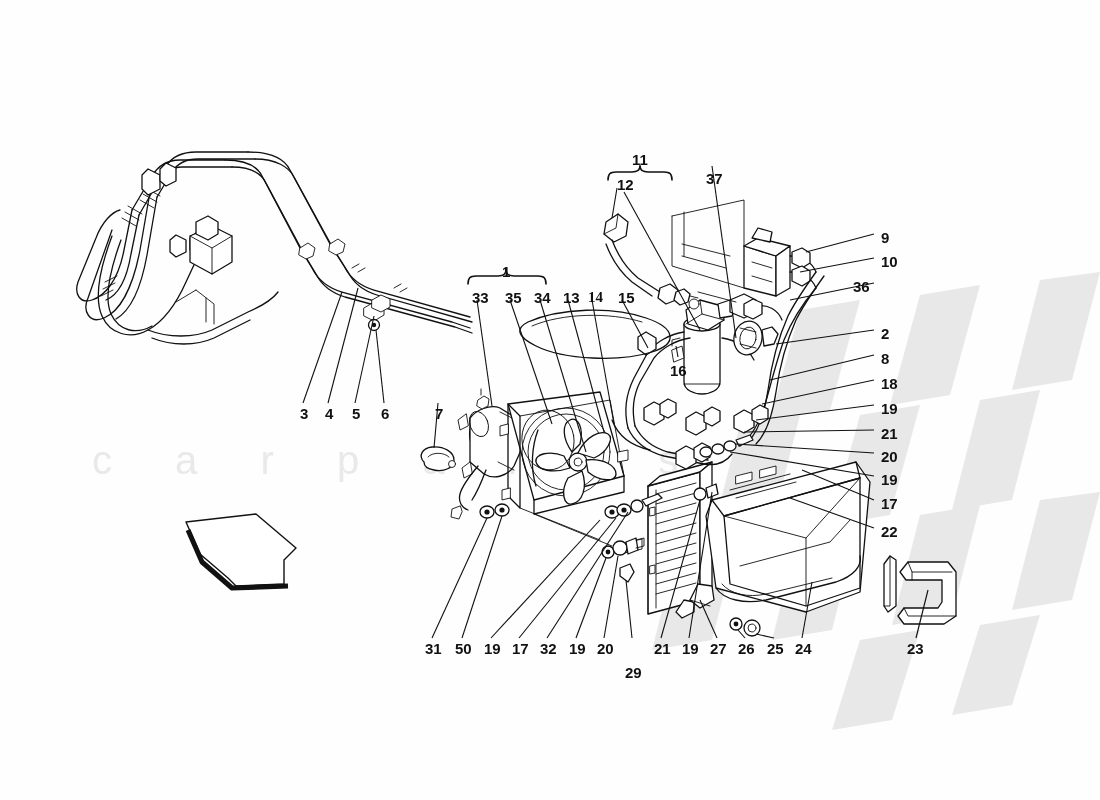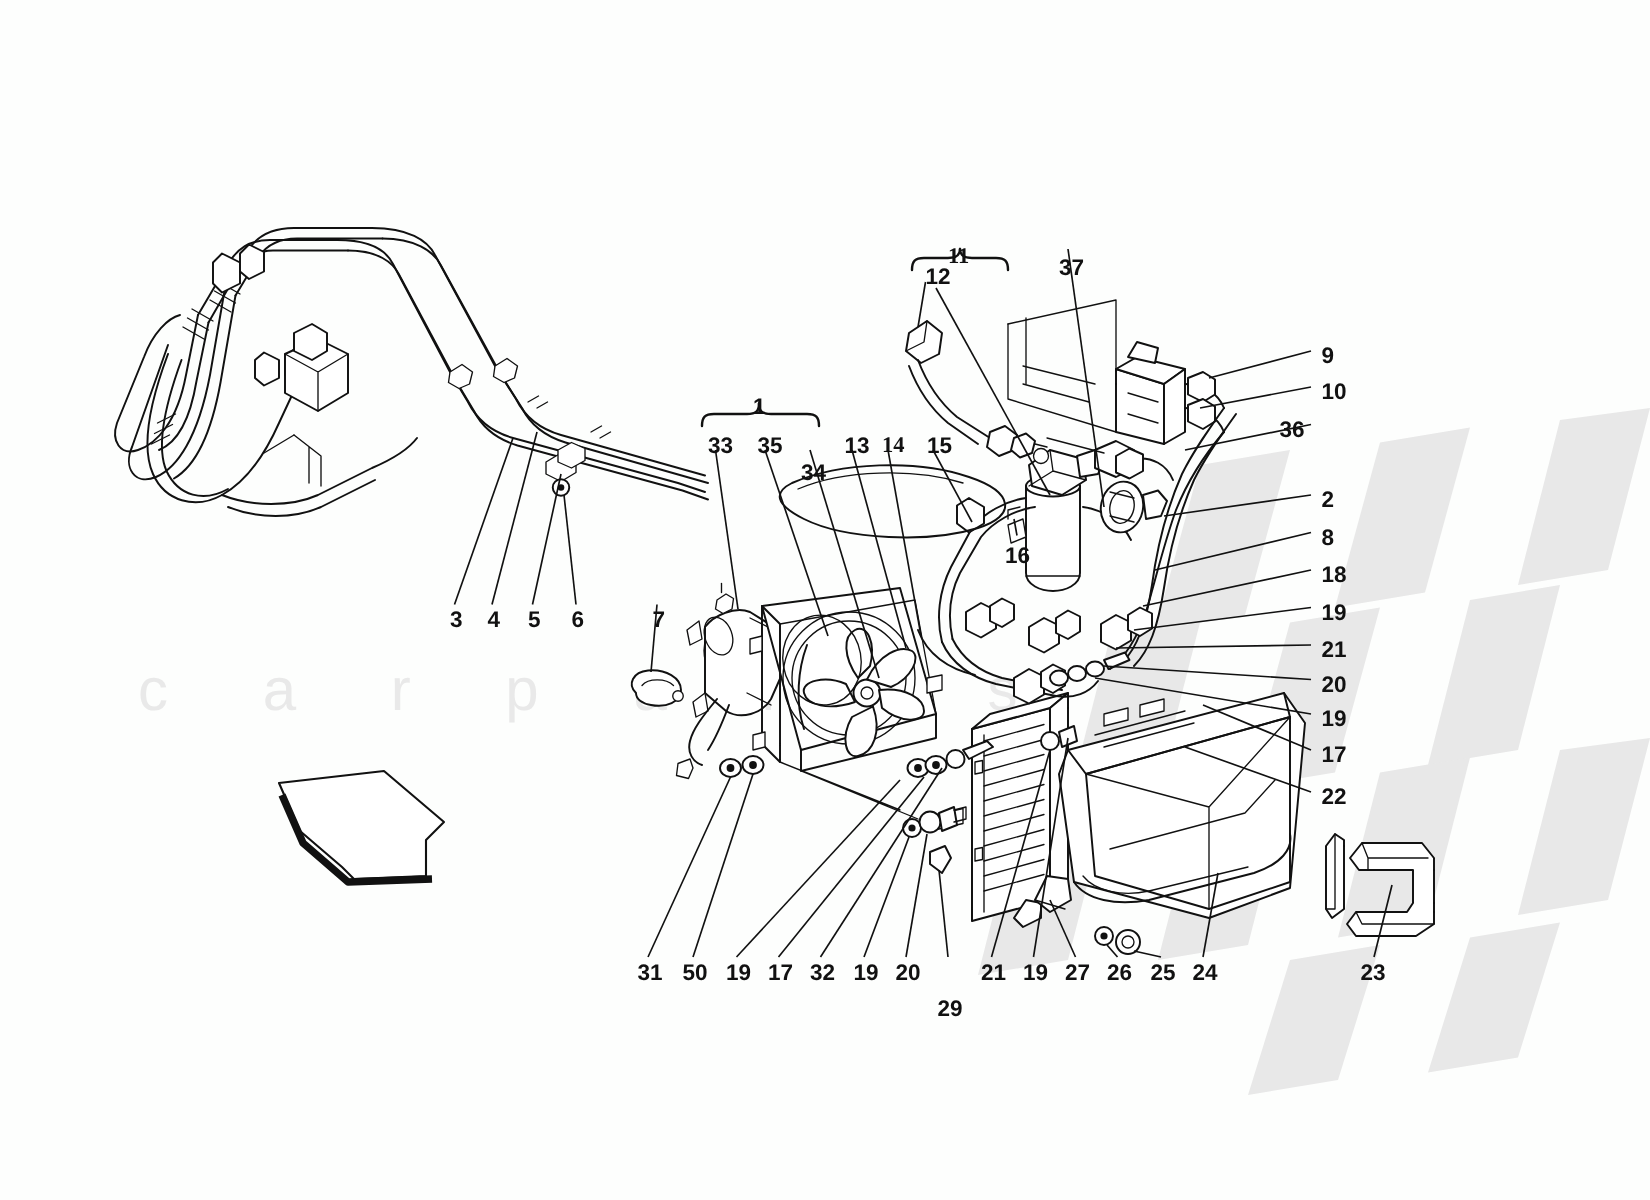--- a/index.html
+++ b/index.html
@@ -448,28 +448,28 @@
     <g>
       <path d="M186 522 L 256 514 L 296 548 L 284 560 L 284 584 L 236 586 L 228 578 L 200 554 z" fill="#ffffff" stroke="#111" stroke-width="1.4" stroke-linejoin="round"></path>
       <path d="M188 530 L 202 562 L 232 588 L 288 586" fill="none" stroke="#111" stroke-width="5" stroke-linejoin="round"></path>
     </g>
 
   </svg>
   </div>
 
   <div class="layer">
 
-    <div class="lbl" style="left:632px;top:164px;font-family:Liberation Serif, serif;">11</div>
+    <div class="lbl" style="left:632px;top:152px;">11</div>
     <div class="lbl" style="left:617px;top:177px;">12</div>
     <div class="lbl" style="left:706px;top:152px;margin-top:19px;">37</div>
 
     <div class="lbl" style="left:502px;top:264px;">1</div>
     <div class="lbl" style="left:472px;top:290px;">33</div>
     <div class="lbl" style="left:505px;top:290px;text-align:center;">35</div>
-    <div class="lbl" style="left:534px;top:290px;margin-top:18px;">34</div>
+    <div class="lbl" style="left:534px;top:290px;">34</div>
     <div class="lbl" style="left:563px;top:290px;">13</div>
     <div class="lbl" style="left:588px;top:290px;font-family:Liberation Serif, serif;">14</div>
     <div class="lbl" style="left:618px;top:290px;">15</div>
     <div class="lbl" style="left:670px;top:363px;">16</div>
 
     <div class="lbl" style="left:300px;top:406px;">3</div>
     <div class="lbl" style="left:325px;top:406px;">4</div>
     <div class="lbl" style="left:352px;top:406px;">5</div>
     <div class="lbl" style="left:381px;top:406px;">6</div>
     <div class="lbl" style="left:435px;top:406px;">7</div>

